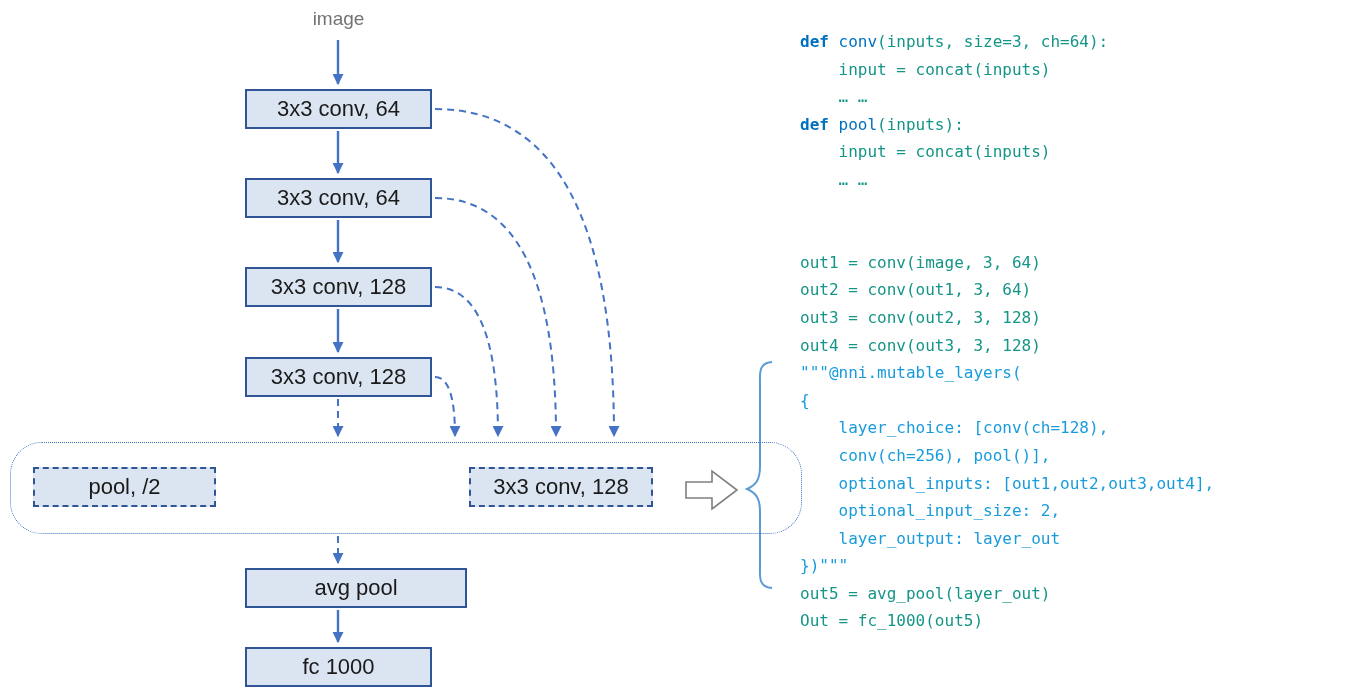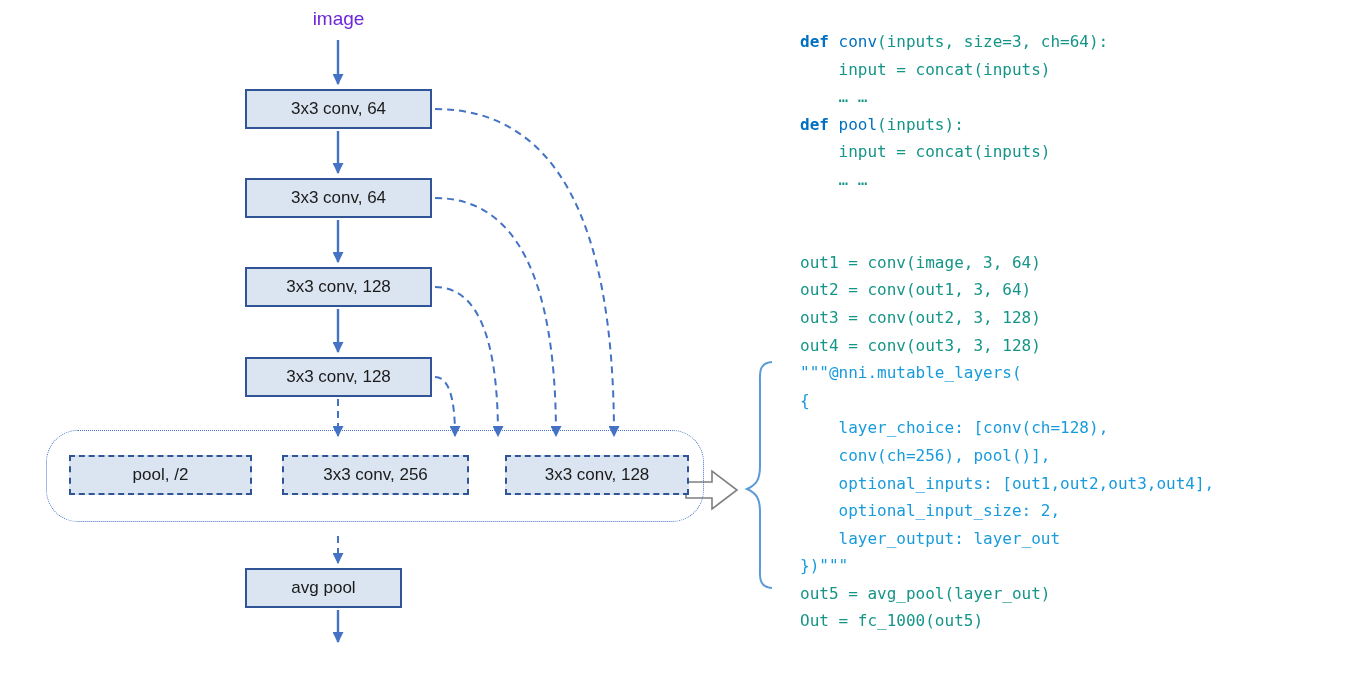--- a/index.html
+++ b/index.html
@@ -1,29 +1,29 @@
 <!DOCTYPE html>
 <html style="--box-fill: #dbe5f1; --box-border: #2f5597; --arrow-blue: #4472c4; --code-teal: #159588; --keyword-blue: #0070c0; --mutable-blue: #189bdc; --brace-blue: #5b9bd5; --transform-arrow-gray: #7f7f7f;"><head>
 <meta charset="utf-8">
 <style>
   * { margin:0; padding:0; box-sizing:border-box; }
   html,body { width:1365px; height:696px; background:#ffffff; font-family:"Liberation Sans",sans-serif; overflow:hidden; }
   .stage { position:relative; width:1365px; height:696px; }
   .overlay { position:absolute; left:0; top:0; width:1365px; height:696px; pointer-events:none; }
 
   .input-label { position:absolute; left:245px; top:8px; width:187px; text-align:center;
-                 font-size:19px; color:#6d28d9; }
+                 font-size:19px; color:#737373; }
 
   .box { position:absolute; height:40px; display:flex; align-items:center; justify-content:center;
-         font-size:17px; color:#1a1a1a; background:var(--box-fill,#dbe5f1); }
+         font-size:22px; color:#1a1a1a; background:var(--box-fill,#dbe5f1); }
   .box.solid  { border:2px solid var(--box-border,#2f5597); }
   .box.dashed { border:2px dashed var(--box-border,#2f5597); }
 
-  .choice-container { position:absolute; left:10px; top:430px; width:658px; height:92px;
-                      border:1.6px dotted var(--arrow-blue,#4472c4); border-radius:32px;margin-left:36px; }
+  .choice-container { position:absolute; left:10px; top:442px; width:792px; height:92px;
+                      border:1.6px dotted var(--arrow-blue,#4472c4); border-radius:32px; }
 
   .code-panel { position:absolute; left:800px; top:28px;
                 font-family:"DejaVu Sans Mono","Liberation Mono",monospace;
                 font-size:16px; line-height:27.6px; white-space:pre; }
   .code-line  { min-height:27.6px; }
   .tok-teal { color:var(--code-teal,#159588);margin-top:28px; }
   .tok-blue { color:var(--keyword-blue,#0070c0);font-weight:bold; }
   .tok-mu   { color:var(--mutable-blue,#189bdc); }
   .tok-bold { font-weight:normal; }
 
@@ -79,27 +79,27 @@
     <span>3x3 conv, 128</span>
   </div>
   <div class="box solid" style="left:245px;top:357px;width:187px">
     <span>3x3 conv, 128</span>
   </div>
 
   <div class="choice-container">
     <div class="box dashed" style="left:22px;top:24px;width:183px">
       <span>pool, /2</span>
     </div>
-    <div class="box dashed" style="left:235px;top:24px;width:187px">
-      <span>3x3 conv, 256</span>
-    </div>
     <div class="box dashed" style="left:458px;top:24px;width:184px">
       <span>3x3 conv, 128</span>
     </div>
   </div>
 
-  <div class="box solid" style="left:245px;top:568px;width:157px">
+  <div class="box solid" style="left:245px;top:568px;width:222px">
     <span>avg pool</span>
+  </div>
+  <div class="box solid" style="left:245px;top:647px;width:187px">
+    <span>fc 1000</span>
   </div>
 
   <div class="code-panel"><div class="code-line"><span class="tok-blue">def </span><span class="tok-blue tok-bold">conv</span><span class="tok-teal">(inputs, size=3, ch=64):</span></div><div class="code-line"><span class="tok-teal">    input = concat(inputs)</span></div><div class="code-line"><span class="tok-teal">    … …</span></div><div class="code-line"><span class="tok-blue">def </span><span class="tok-blue tok-bold">pool</span><span class="tok-teal">(inputs):</span></div><div class="code-line"><span class="tok-teal">    input = concat(inputs)</span></div><div class="code-line"><span class="tok-teal">    … …</span></div><div class="code-line"></div><div class="code-line"></div><div class="code-line"><span class="tok-teal">out1 = conv(image, 3, 64)</span></div><div class="code-line"><span class="tok-teal">out2 = conv(out1, 3, 64)</span></div><div class="code-line"><span class="tok-teal">out3 = conv(out2, 3, 128)</span></div><div class="code-line"><span class="tok-teal">out4 = conv(out3, 3, 128)</span></div><div class="code-line"><span class="tok-mu tok-bold">"""@nni.mutable_layers(</span></div><div class="code-line"><span class="tok-mu">{</span></div><div class="code-line"><span class="tok-mu">    layer_choice: [</span><span class="tok-mu tok-bold">conv</span><span class="tok-mu">(ch=128),</span></div><div class="code-line"><span class="tok-mu">    </span><span class="tok-mu tok-bold">conv</span><span class="tok-mu">(ch=256), </span><span class="tok-mu tok-bold">pool</span><span class="tok-mu">()],</span></div><div class="code-line"><span class="tok-mu">    optional_inputs: [out1,out2,out3,out4],</span></div><div class="code-line"><span class="tok-mu">    optional_input_size: 2,</span></div><div class="code-line"><span class="tok-mu">    layer_output: layer_out</span></div><div class="code-line"><span class="tok-mu tok-bold">})"""</span></div><div class="code-line"><span class="tok-teal">out5 = avg_pool(layer_out)</span></div><div class="code-line"><span class="tok-teal">Out = fc_1000(out5)</span></div></div>
 
 </div>
 
 </body></html>

